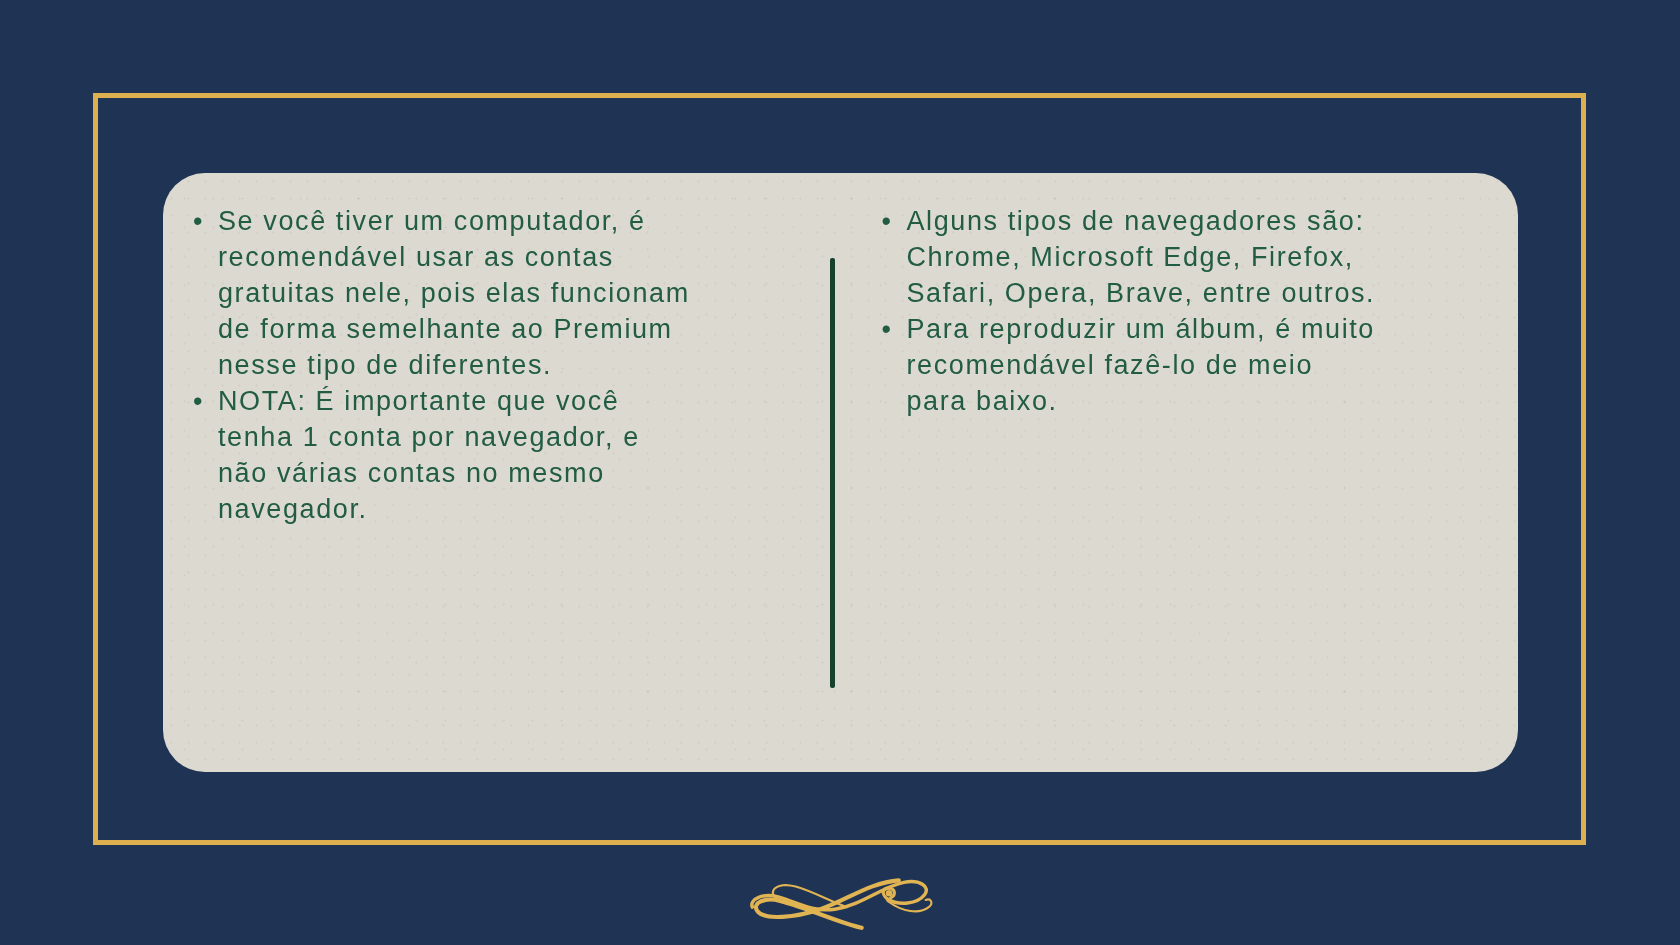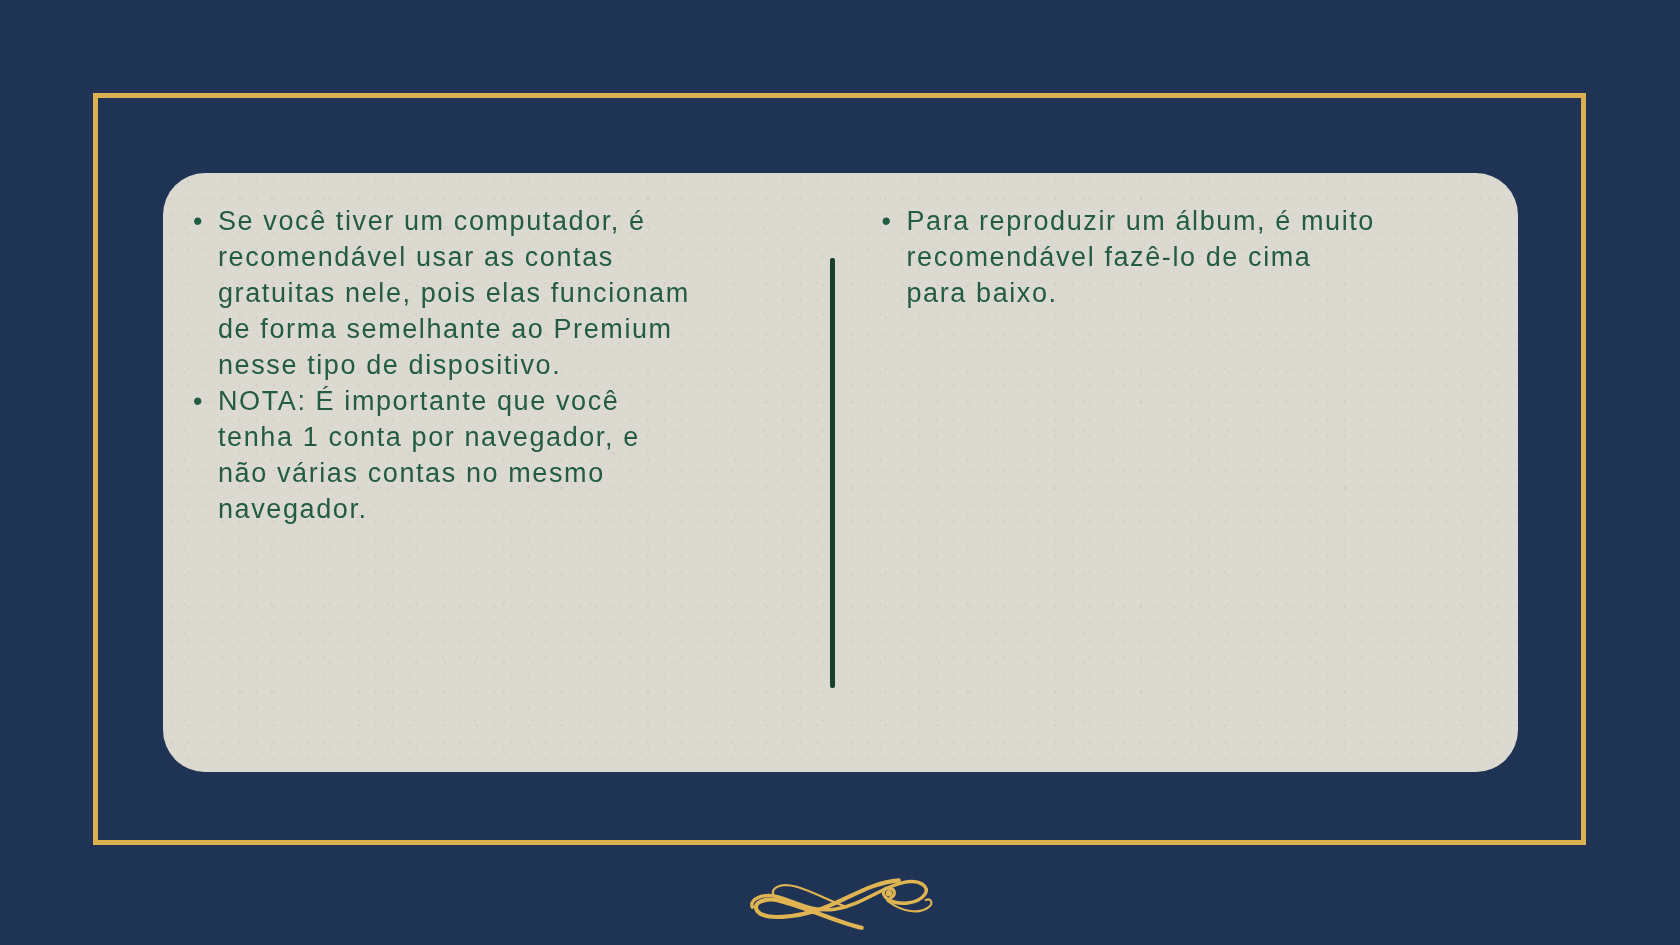--- a/index.html
+++ b/index.html
@@ -80,32 +80,35 @@
 
   <div class="frame"></div>
 
   <div class="card">
 
     <ul class="col left">
       <li>Se você tiver um computador, é
 recomendável usar as contas
 gratuitas nele, pois elas funcionam
 de forma semelhante ao Premium
-nesse tipo de dispositivo.</li>
+nesse tipo de diferentes.</li>
       <li>NOTA: É importante que você
 tenha 1 conta por navegador, e
 não várias contas no mesmo
 navegador.</li>
     </ul>
 
     <div class="divider"></div>
 
     <ul class="col right">
+      <li>Alguns tipos de navegadores são:
+Chrome, Microsoft Edge, Firefox,
+Safari, Opera, Brave, entre outros.</li>
       <li>Para reproduzir um álbum, é muito
-recomendável fazê-lo de cima
+recomendável fazê-lo de meio
 para baixo.</li>
     </ul>
 
   </div>
 
   <svg class="flourish" viewBox="0 0 190 56" xmlns="http://www.w3.org/2000/svg" aria-hidden="true">
     <g fill="none" stroke="#e0b452" stroke-linecap="round">
       <path stroke-width="4" d="M152,7 C124,9 102,26 76,35 C52,43 22,46 15,37 C9,29 22,23 37,27 C64,34 96,49 116,53"></path>
       <path stroke-width="3.4" d="M10,33 C7,25 21,19 35,23 C56,29 68,38 90,35 C116,31 136,13 157,9 C172,6 183,13 177,21 C170,30 152,32 141,25"></path>
       <path stroke-width="2" d="M141,27 C156,38 172,40 181,33 C186,29 183,24 178,26"></path>

